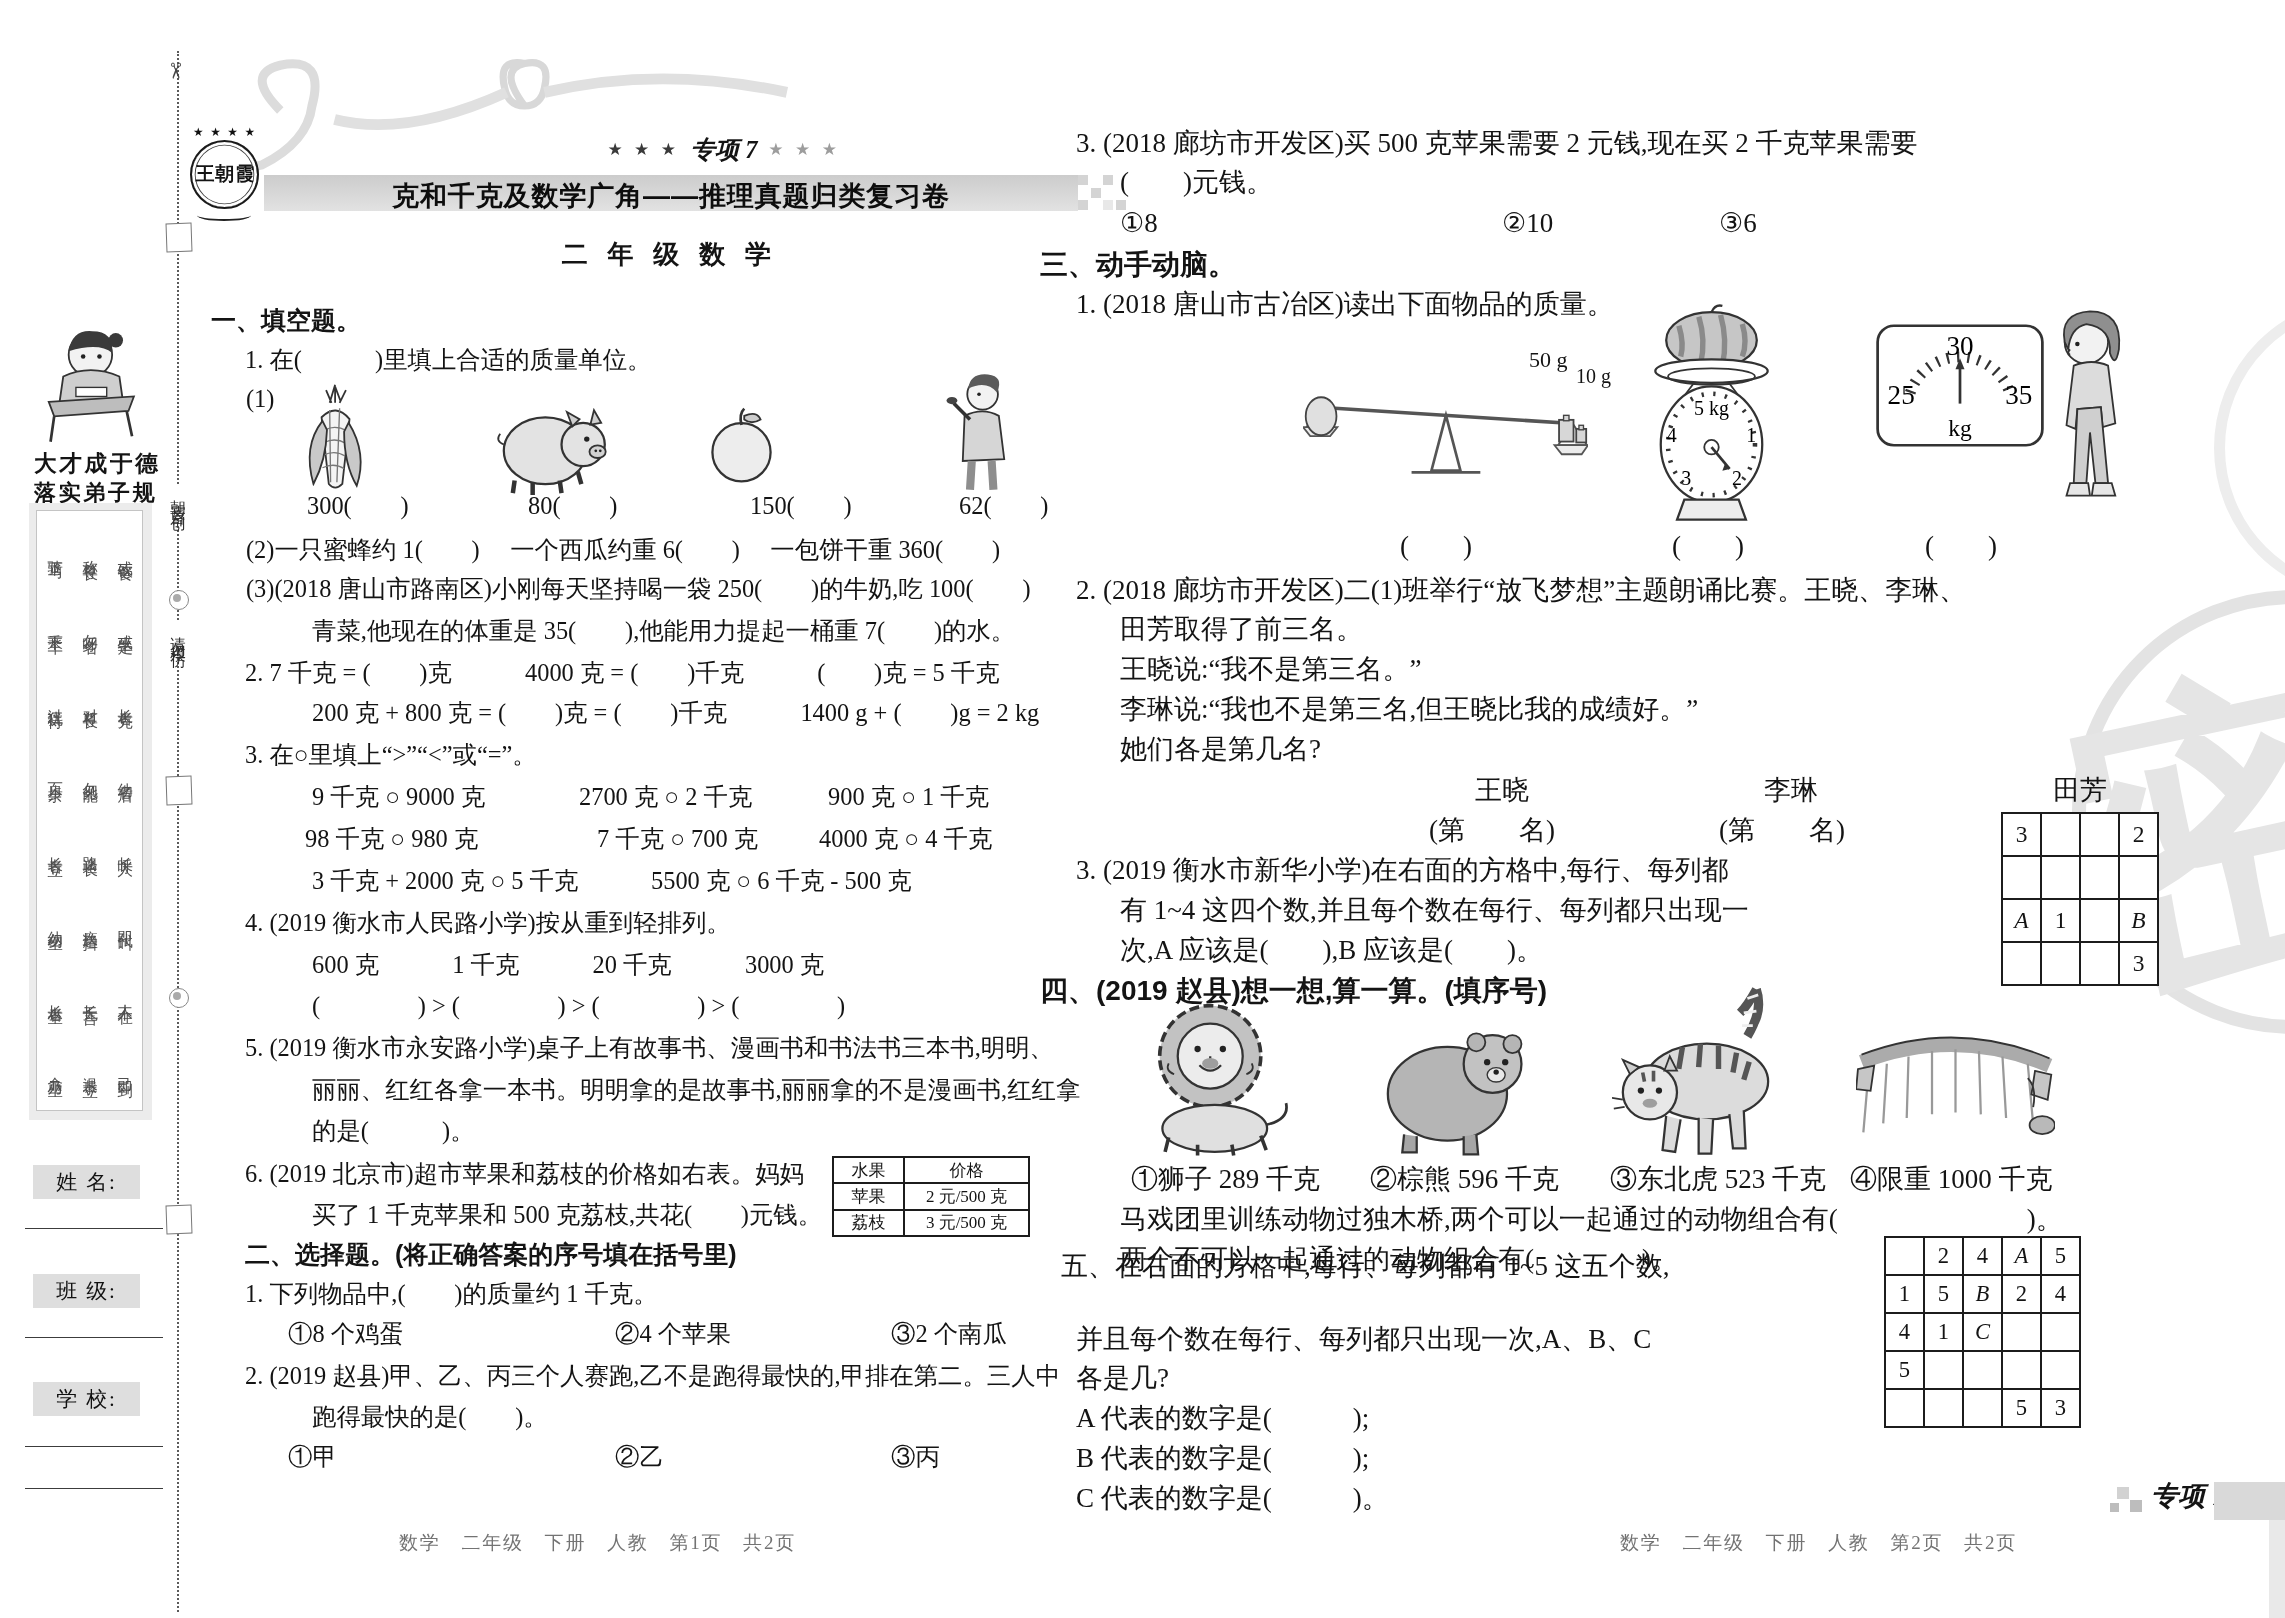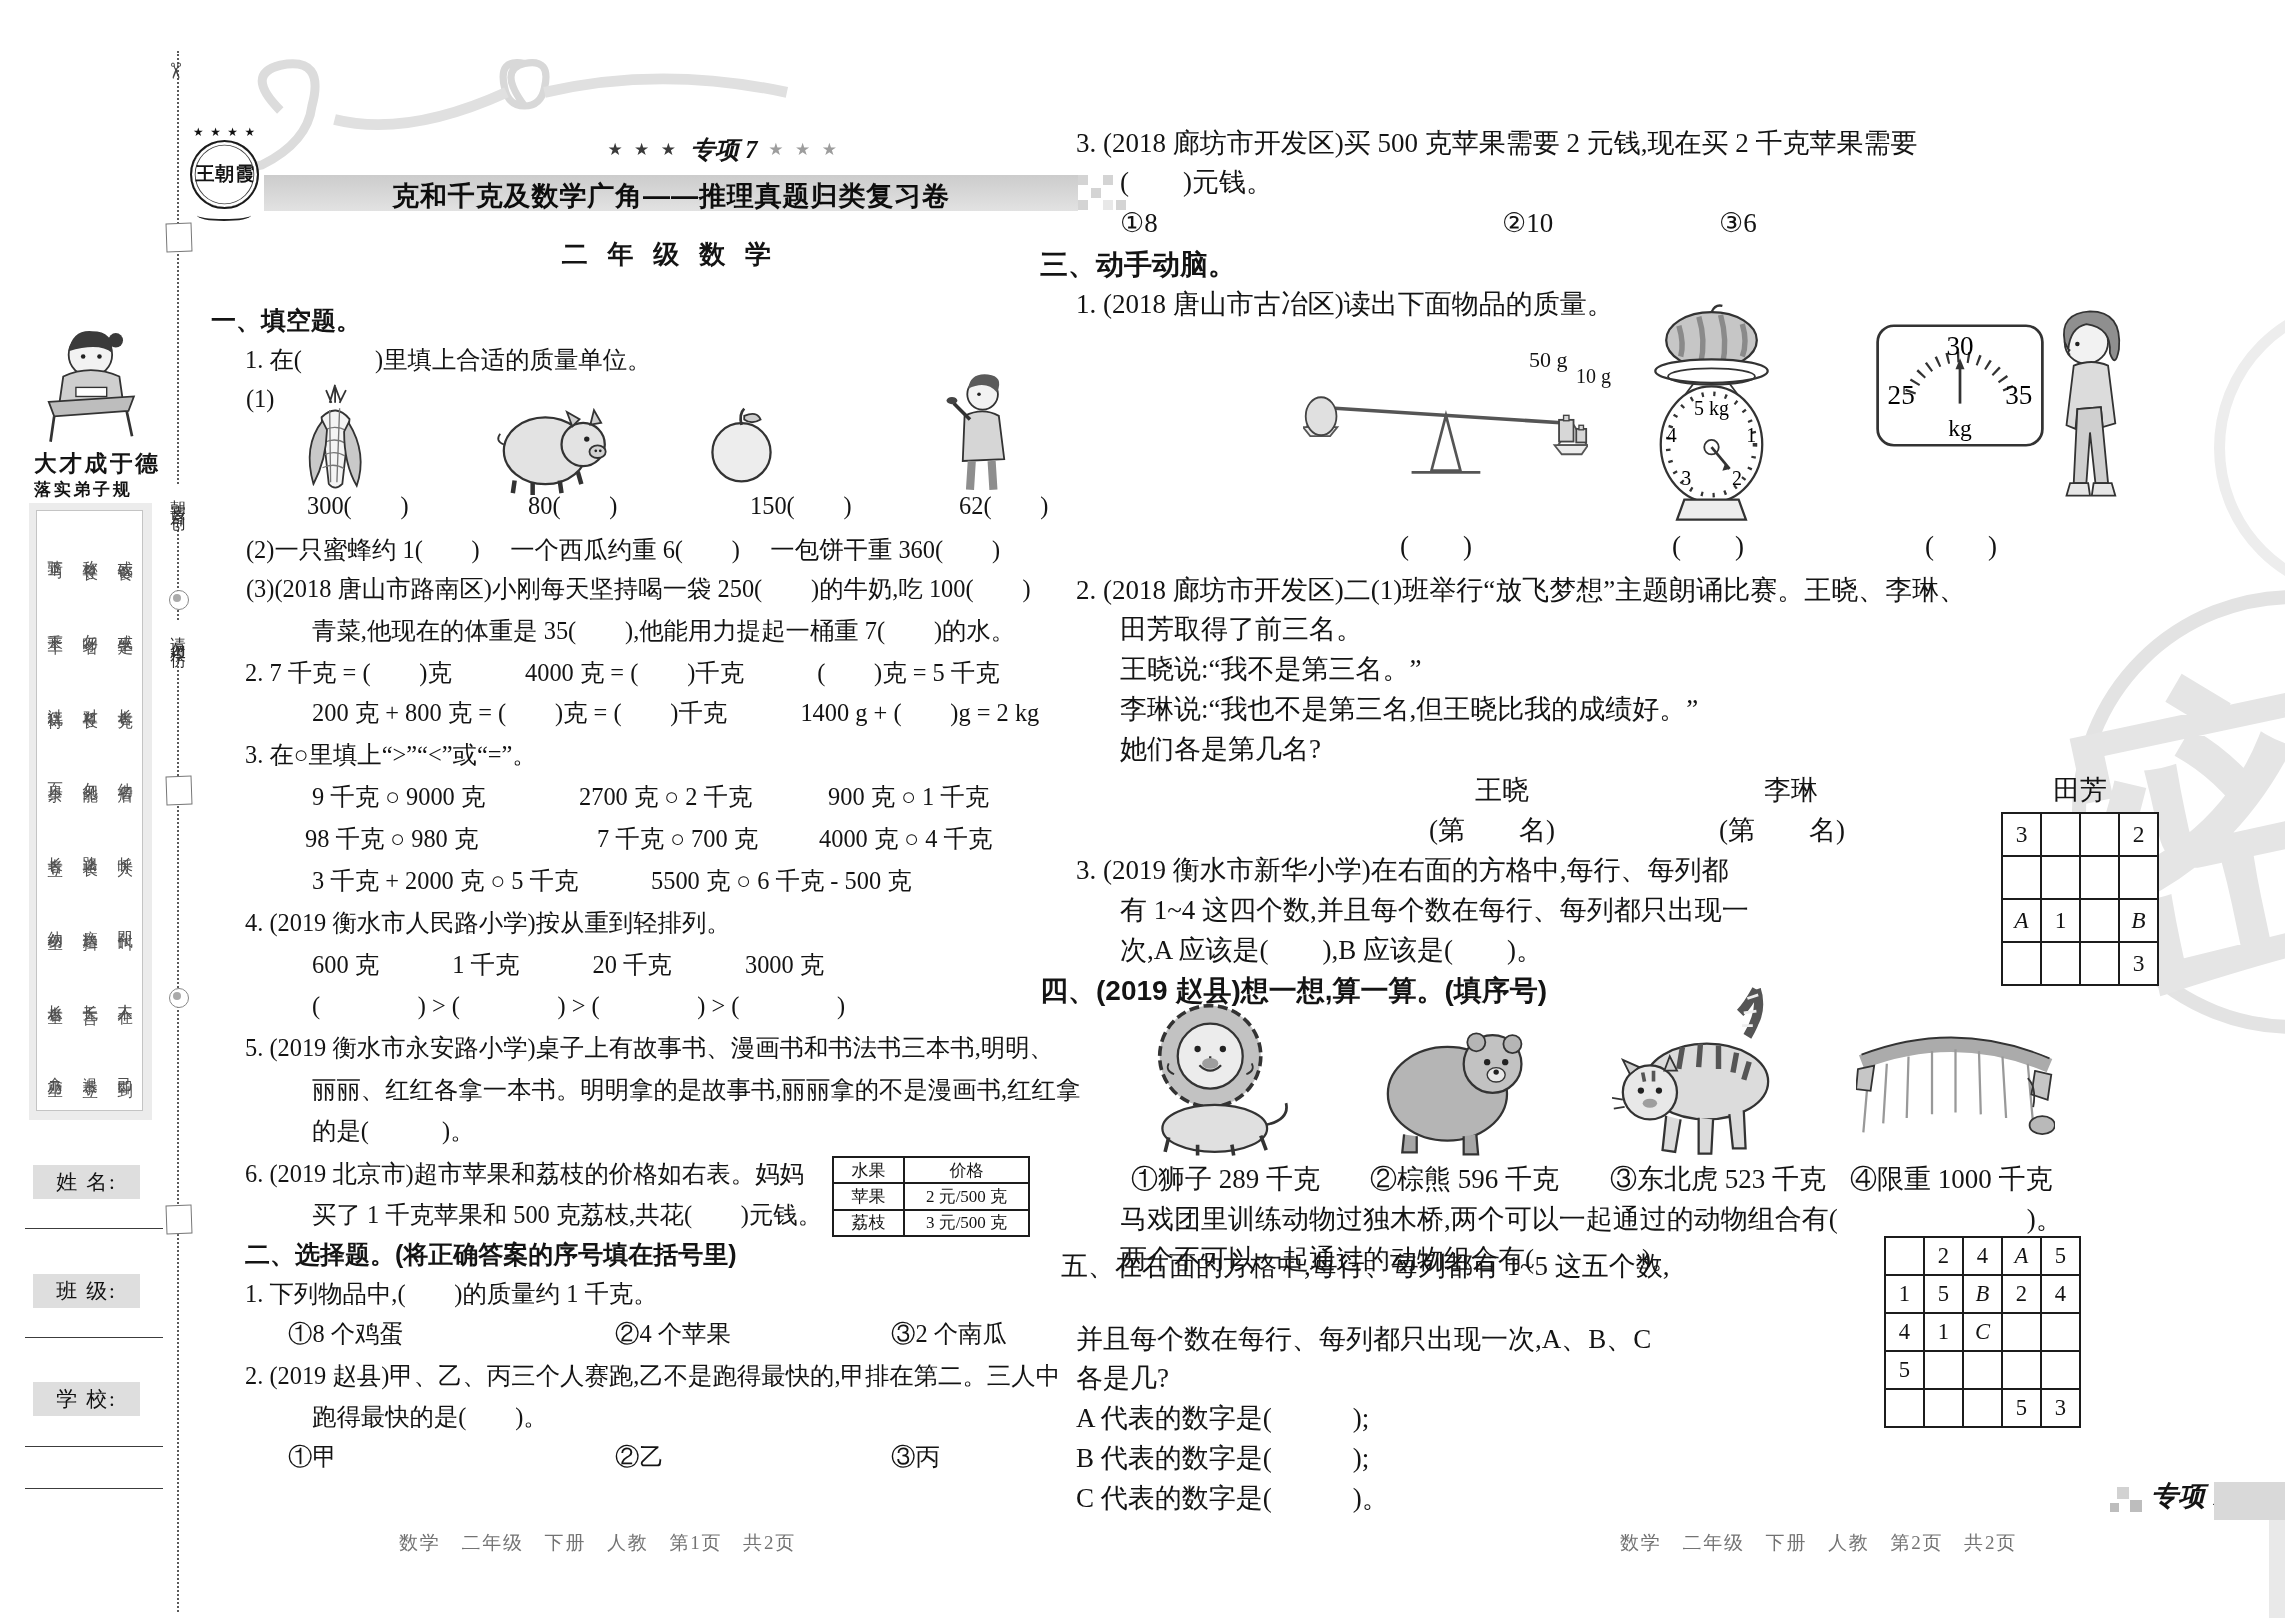--- a/index.html
+++ b/index.html
@@ -110,21 +110,21 @@
     <path d="M36 30 Q40 6 62 8 Q86 8 84 32 Q70 20 36 30 Z" fill="#3a3a3a"></path>
     <circle cx="88" cy="18" r="8" fill="#3a3a3a"></circle>
     <circle cx="52" cy="36" r="2.5" fill="#222"></circle>
       <circle cx="70" cy="36" r="2.5" fill="#222"></circle>
     <path d="M30 58 Q60 44 92 58 L96 86 L26 86 Z" fill="#cfcfcf" stroke="#333" stroke-width="2"></path>
     <path d="M14 86 L108 80 L102 96 L20 102 Z" fill="#bdbdbd" stroke="#333" stroke-width="2"></path>
     <rect x="44" y="70" width="34" height="10" fill="#fff" stroke="#333" stroke-width="1.5"></rect>
     <path d="M20 102 L16 130 M100 96 L106 124" stroke="#333" stroke-width="3"></path>
   </svg>
   <div class="t" style="left:34px;top:450px;font-size:22.6px;font-weight:bold;letter-spacing:2.7px;">大才成于德</div>
-  <div class="t" style="left:34px;top:479px;font-size:17px;font-weight:bold;letter-spacing:2.7px;">落实弟子规</div>
+  <div class="t" style="left:34px;top:479px;font-size:22px;font-weight:bold;letter-spacing:2.7px;">落实弟子规</div>
   <div class="dzg-box">
     <div class="dzg-in">
         <div class="trow">
           <div class="tcell">骑下马</div>
           <div class="tcell">称尊长</div>
           <div class="tcell">或饮食</div>
         </div>
         <div class="trow">
           <div class="tcell">乘下车</div>
           <div class="tcell">勿呼名</div>

